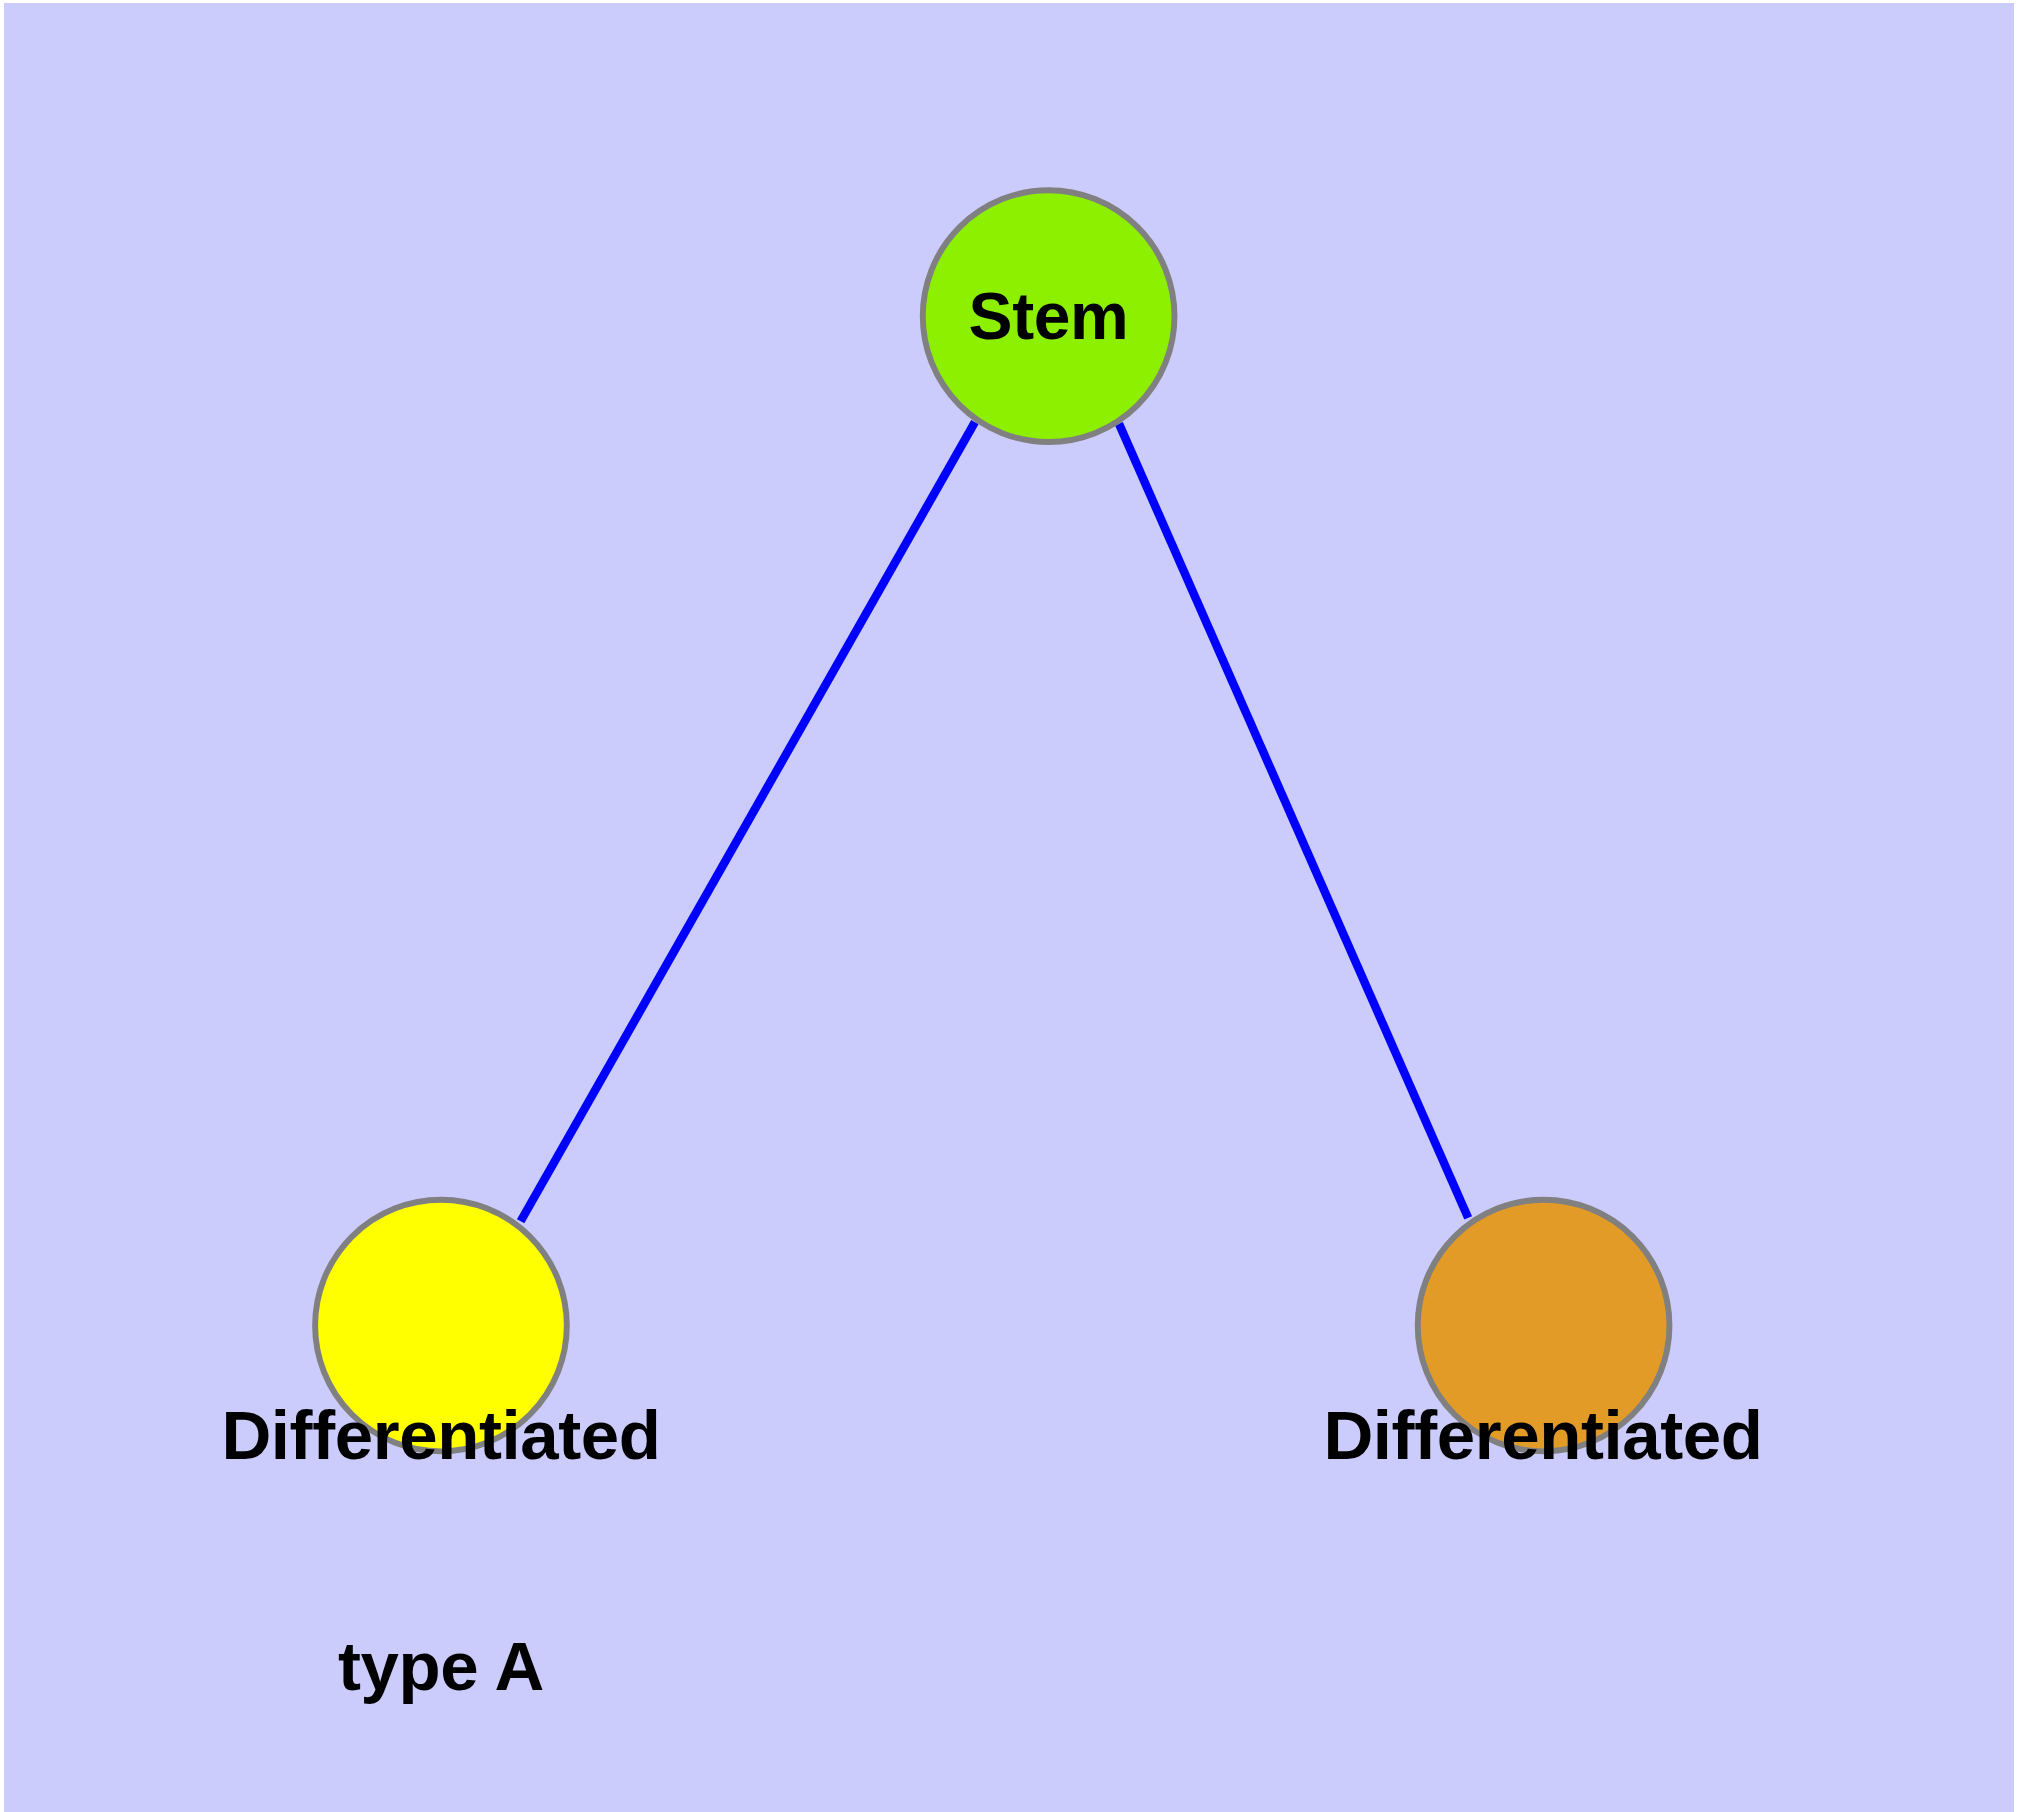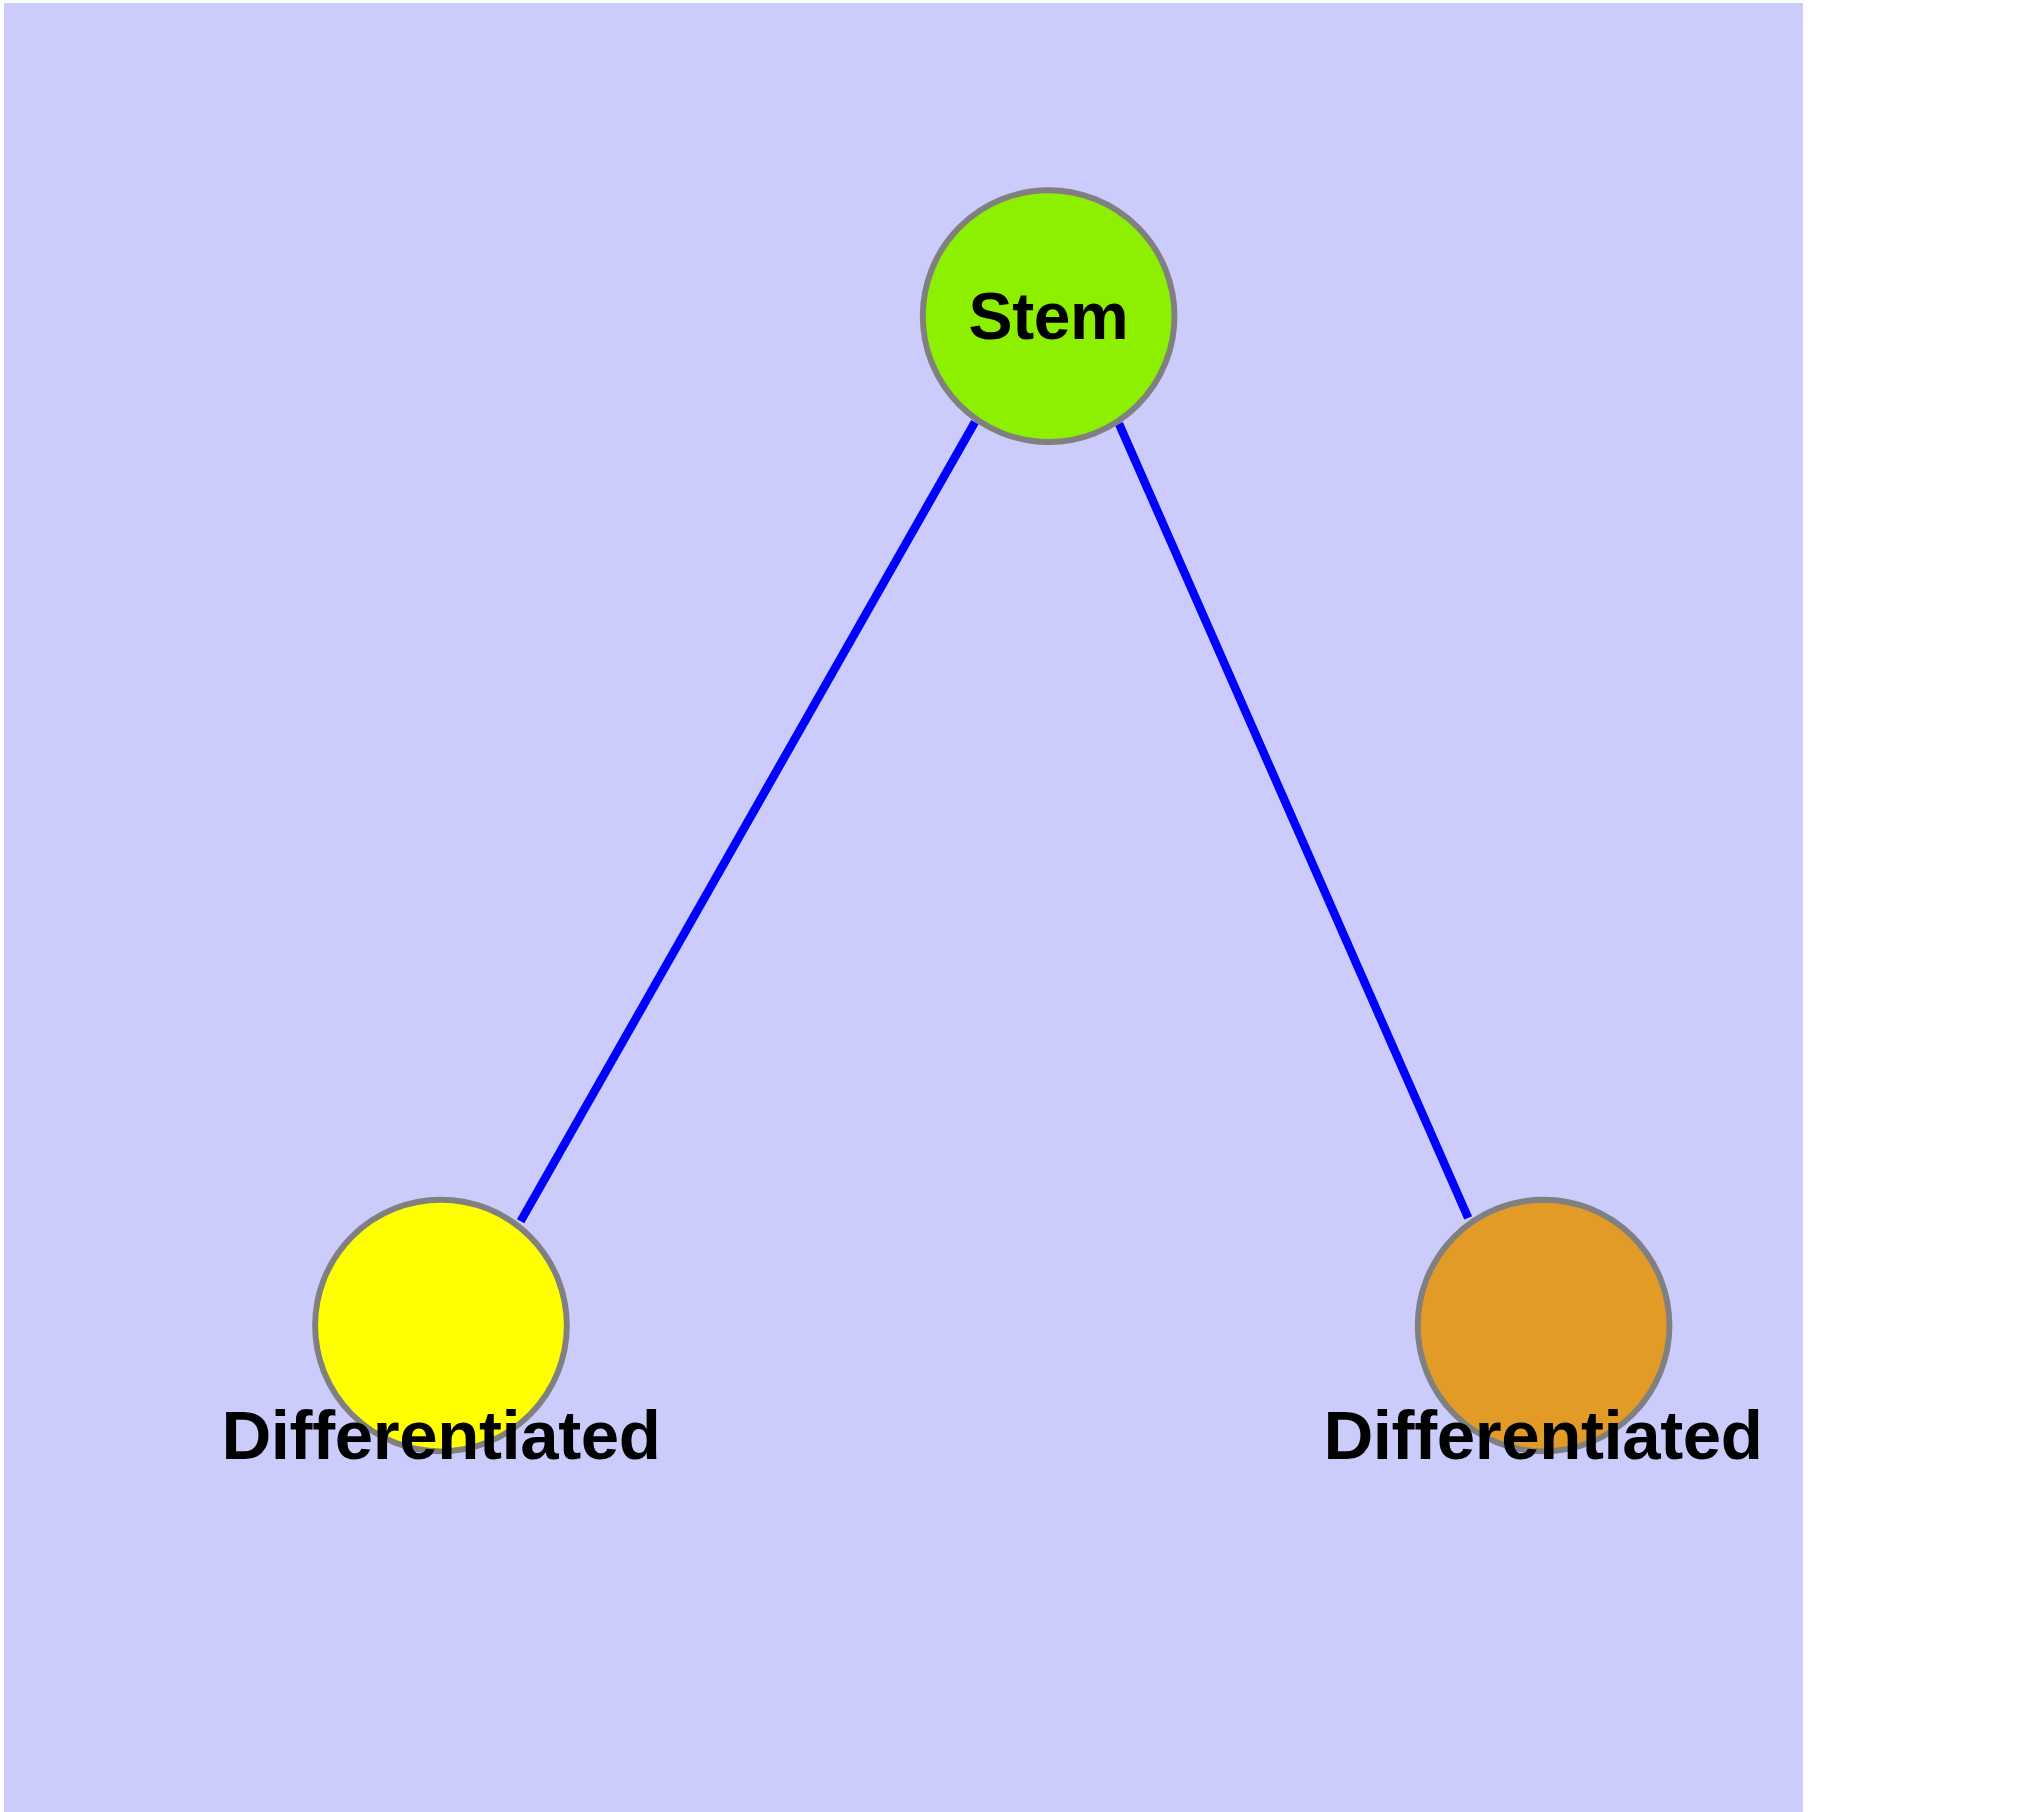--- a/index.html
+++ b/index.html
@@ -44,40 +44,41 @@
   .label-stem {
     font-size: 66px;
   }
   .label-child {
     font-size: 69px;
   }
 </style>
 </head>
 <body>
 
-<div id="canvas" style="width: 1803px; height: 1812px; text-decoration: underline;">
+<div id="canvas" style="width: 2014px; height: 1812px; text-decoration: underline;">
   <div id="plot-area" style="background: rgb(204, 204, 252);"></div>
 
   <svg id="graph-svg" viewBox="0 0 2384 2138" xmlns="http://www.w3.org/2000/svg">
 
     <g>
       <line class="graph-edge" x1="1150" y1="498" x2="614" y2="1441" stroke="#0000ff" stroke-width="10" stroke-linecap="butt"></line>
       <line class="graph-edge" x1="1320" y1="500" x2="1732" y2="1437" stroke="#0000ff" stroke-width="10" stroke-linecap="butt"></line>
     </g>
 
     <g>
       <circle class="graph-node" cx="1237" cy="373" r="148.5" fill="#8cf000" stroke="#808080" stroke-width="7"></circle>
       <circle class="graph-node" cx="520" cy="1564" r="148.5" fill="#ffff00" stroke="#808080" stroke-width="7"></circle>
       <circle class="graph-node" cx="1821" cy="1564" r="148.5" fill="#e39b28" stroke="#808080" stroke-width="7"></circle>
     </g>
   </svg>
 
   <div class="node-label label-stem" style="left: 794px; top: 280px; width: 509px; font-size: 66px; color: rgb(0, 0, 0);">Stem</div>
 
   <div class="node-label label-child" style="left: 102px; top: 1242px; width: 678px; font-size: 69px; color: rgb(0, 0, 0);">
     <div>Differentiated</div>
+    <div>type A</div>
   </div>
 
   <div class="node-label label-child" style="left: 1204px; top: 1242px; width: 678px; font-size: 69px; color: rgb(0, 0, 0);">
     <div>Differentiated</div>
   </div>
 </div>
 
 
 </body></html>

